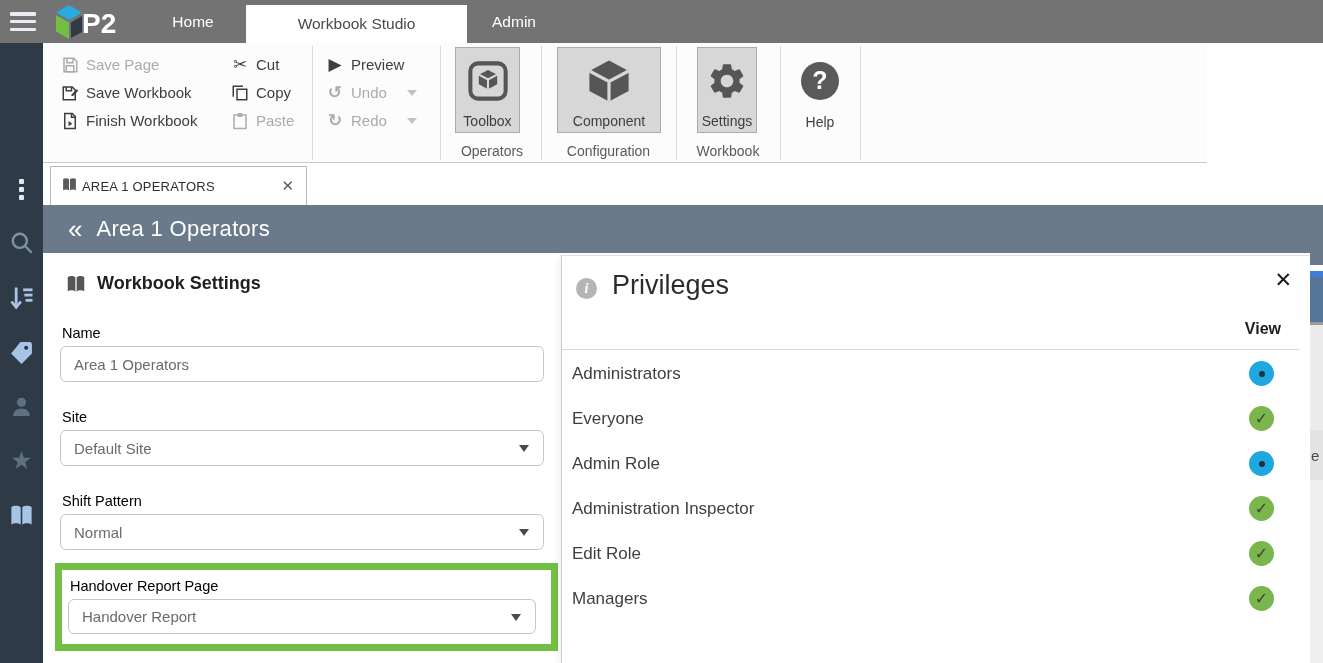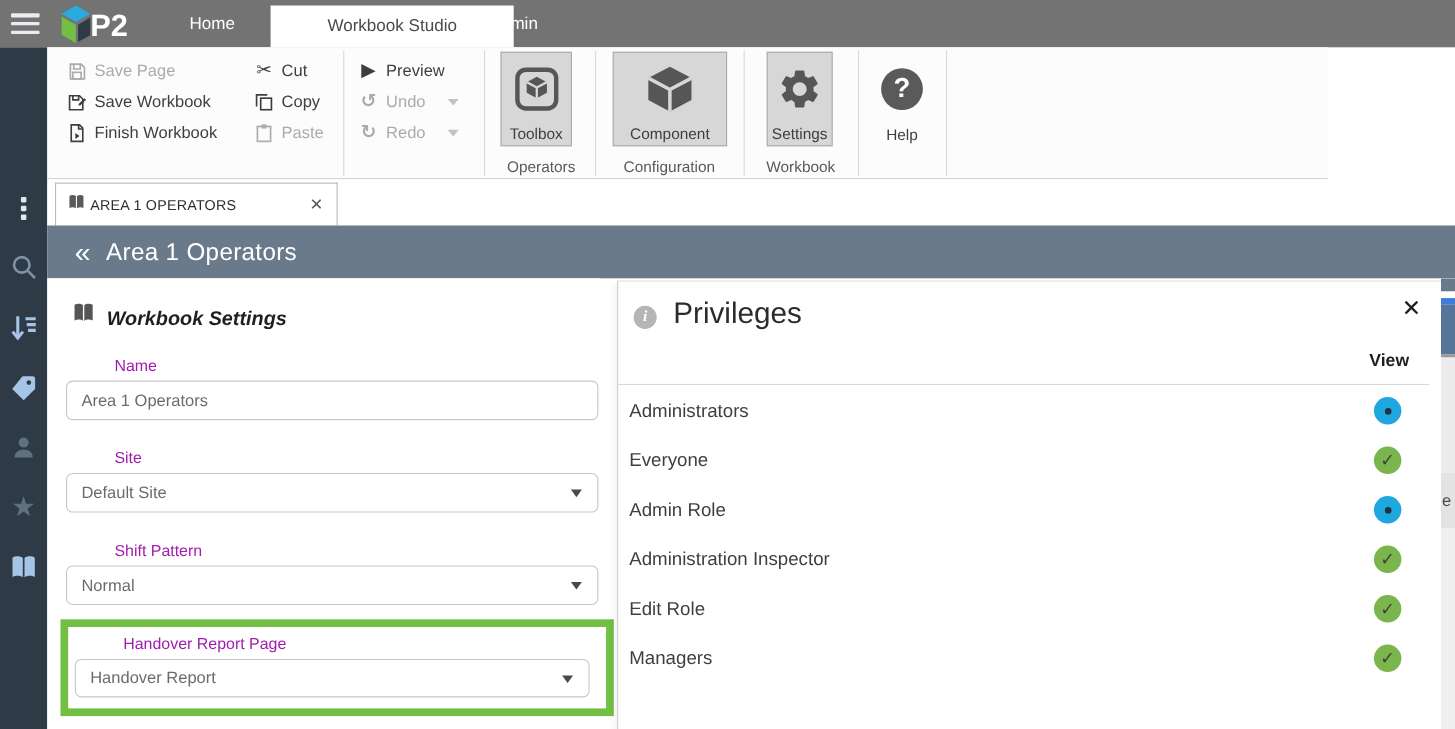--- a/index.html
+++ b/index.html
@@ -48,23 +48,23 @@
   .doctab .tlabel { font-size:13px; color:#2f2f2f; letter-spacing:.2px; margin-left:4px; }
   .doctab .tclose { margin-left:auto; color:#5a5a5a; font-size:15px; font-family:"DejaVu Sans", sans-serif; cursor:pointer; }
 
   
   .pageheader { left:43px; top:205px; width:1280px; height:48px; background:#6b7a8b; display:flex; align-items:center; color:#fff; }
   .collapse { font-size:26px; margin-left:25px; line-height:1; cursor:pointer; font-weight:300; }
   .ptitle { font-size:22px; font-weight:300; margin-left:14px; letter-spacing:.3px; }
 
   
   .left-panel { left:43px; top:253px; width:503px; height:410px; background:#fff; }
-  .ws-head { position:absolute; left:22px; top:20px; display:flex; align-items:flex-end; gap:10px;font-style:italic; }
+  .ws-head { position:absolute; left:22px; top:20px; display:flex; align-items:flex-start; gap:10px; }
   .ws-title { font-size:18px; font-weight:bold; color:#1f1f1f; }
-  .fld-label { position:absolute; font-size:14.5px; color:#a21caf;margin-left:42px; }
+  .fld-label { position:absolute; font-size:14.5px; color:#000000; }
   .fld-box { position:absolute; height:36px; border:1.5px solid #c6c6c6; border-radius:6px; background:#fff;
     display:flex; align-items:center; padding:0 13px; font-size:15px; color:#6b6b6b; cursor:pointer; }
   input.fld-box { font-family:"Liberation Sans", sans-serif; outline:none; }
   .sel::after { content:""; position:absolute; right:14px; top:14px; width:0; height:0;
     border-left:5.5px solid transparent; border-right:5.5px solid transparent; border-top:7px solid #4a4a4a; }
   .hl-box { left:55px; top:563px; width:503px; height:88px; border:7px solid #72bf44; pointer-events:none; }
 
   
   .priv-panel { left:561px; top:255px; width:749px; height:408px; background:#fff;
     border-left:1px solid #cccccc; border-top:1px solid #e0e0e0; box-shadow:-3px 2px 6px rgba(0,0,0,.05); }
@@ -110,21 +110,21 @@
         <polygon points="16,18.5 27,12 27,28 16,34" fill="#2e3a46"></polygon>
         <text x="27" y="29" font-size="28" font-weight="bold" fill="#ffffff" font-family="Liberation Sans, sans-serif">P2</text>
       </svg>
     </div>
     <div class="abs navtab" style="left:140px;width:106px;">
         <span>Home</span>
       </div>
     <div class="abs navtab active" style="left:246px;width:221px;">
         <span>Workbook Studio</span>
       </div>
-    <div class="abs navtab" style="left:412px;width:110px;">
+    <div class="abs navtab" style="left:459px;width:110px;">
         <span>Admin</span>
       </div>
   </div>
 
   <div class="abs sidebar">
     <div class="side-ic" style="top:129px;">
         <div class="dots3">
           <div></div>
           <div></div>
           <div></div>

